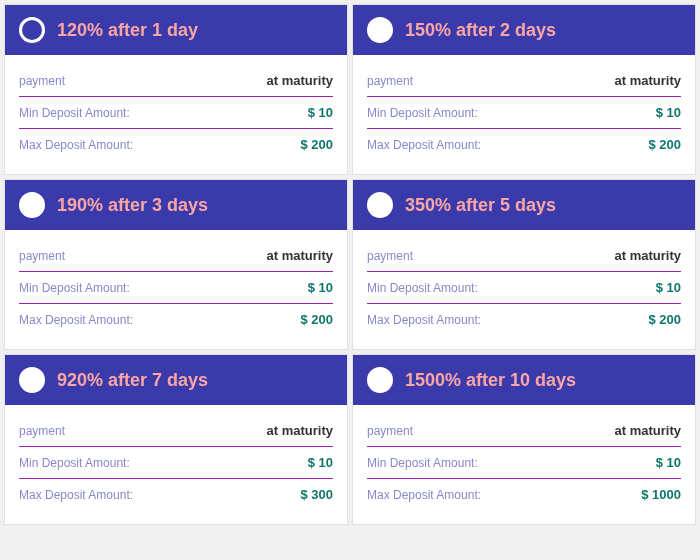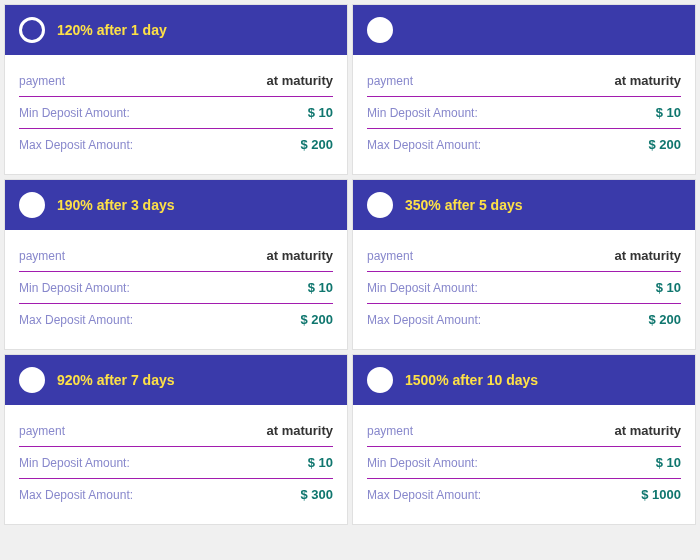--- a/index.html
+++ b/index.html
@@ -33,23 +33,23 @@
       height: 26px;
       border-radius: 50%;
       border: 3px solid #fff;
       flex-shrink: 0;
       background: transparent;
     }
     .circle-icon.filled {
       background: #fff;
     }
     .card-header-title {
-      font-size: 14px;
+      font-size: 18px;
       font-weight: bold;
-      color: #fde047;
+      color: #fca5a5;
     }
     .card-body {
       padding: 10px 14px 14px;
     }
     .row {
       display: flex;
       justify-content: space-between;
       align-items: center;
       padding: 8px 0;
       border-bottom: 1px solid #a21caf;
@@ -90,20 +90,21 @@
         </div>
         <div class="row">
           <span class="row-label">Max Deposit Amount:</span>
           <span class="row-value">$ 200</span>
         </div>
       </div>
     </div>
     <div class="card">
       <div class="card-header">
         <div class="circle-icon filled"></div>
+        <span class="card-header-title">150% after 2 days</span>
       </div>
       <div class="card-body">
         <div class="row">
           <span class="row-label">payment</span>
           <span class="row-value maturity">at maturity</span>
         </div>
         <div class="row">
           <span class="row-label">Min Deposit Amount:</span>
           <span class="row-value">$ 10</span>
         </div>

